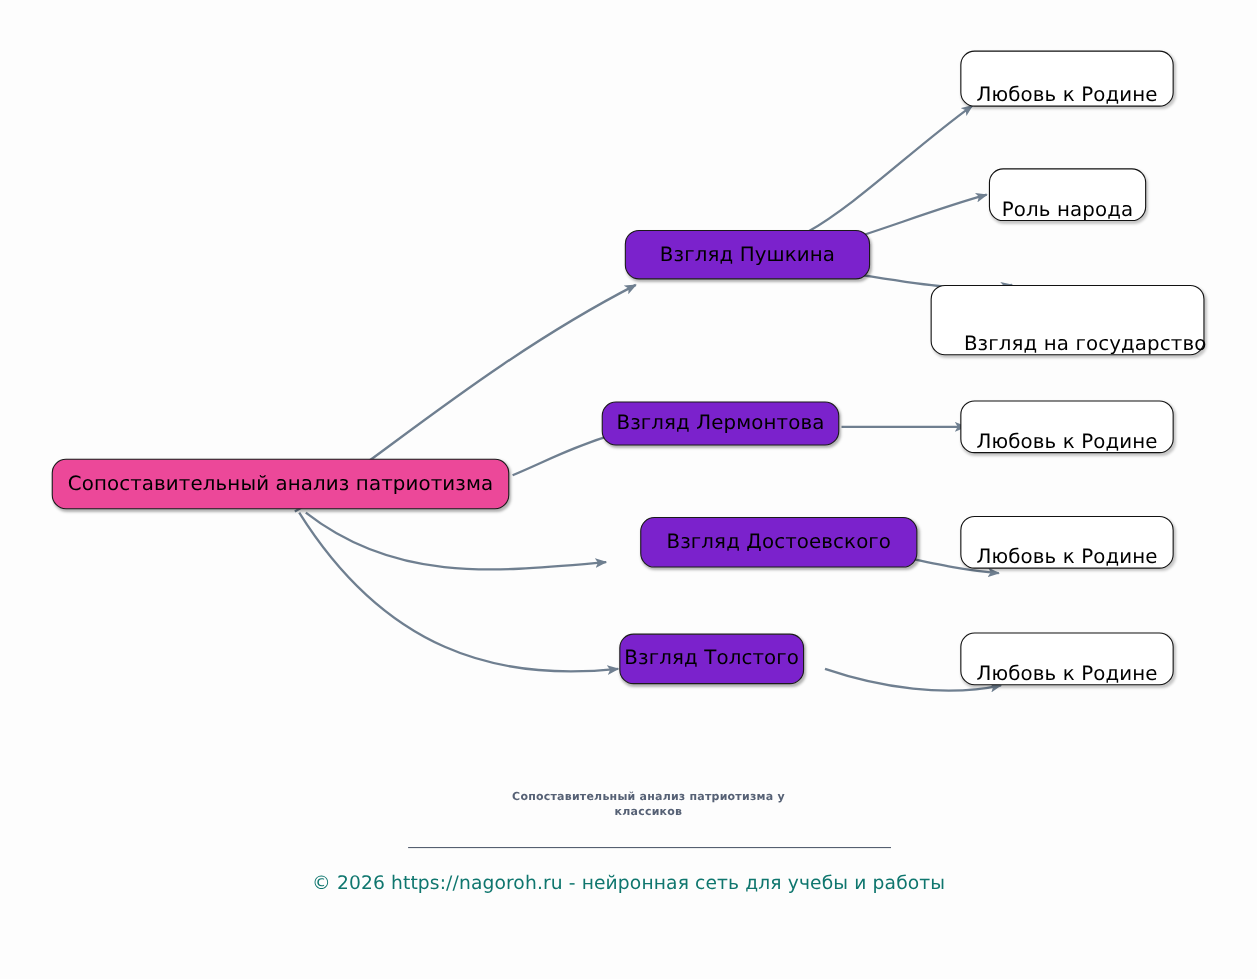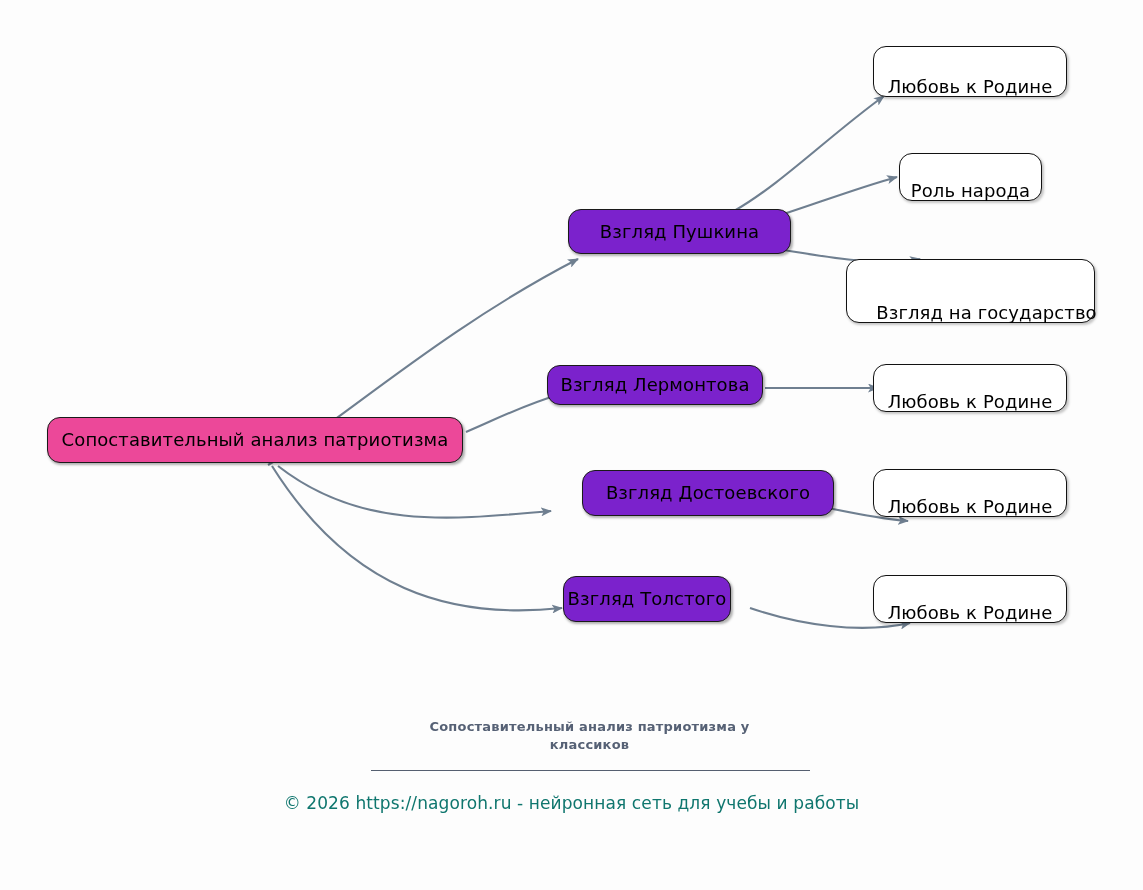--- a/index.html
+++ b/index.html
@@ -59,21 +59,21 @@
     align-items: flex-end;
   }
   .footer {
     position: absolute;
     left: 0;
     right: 0;
     text-align: center;
   }
   .footer-title {
     top: 718px;
-    font-size: 13px;
+    font-size: 10px;
     font-weight: bold;
     color: #566175;
     line-height: 1.42;
     letter-spacing: .2px;
     margin-left: 36px;
   }
   .footer-title .line2 { display: block; }
   .footer-rule {
     position: absolute;
     left: 371px;

